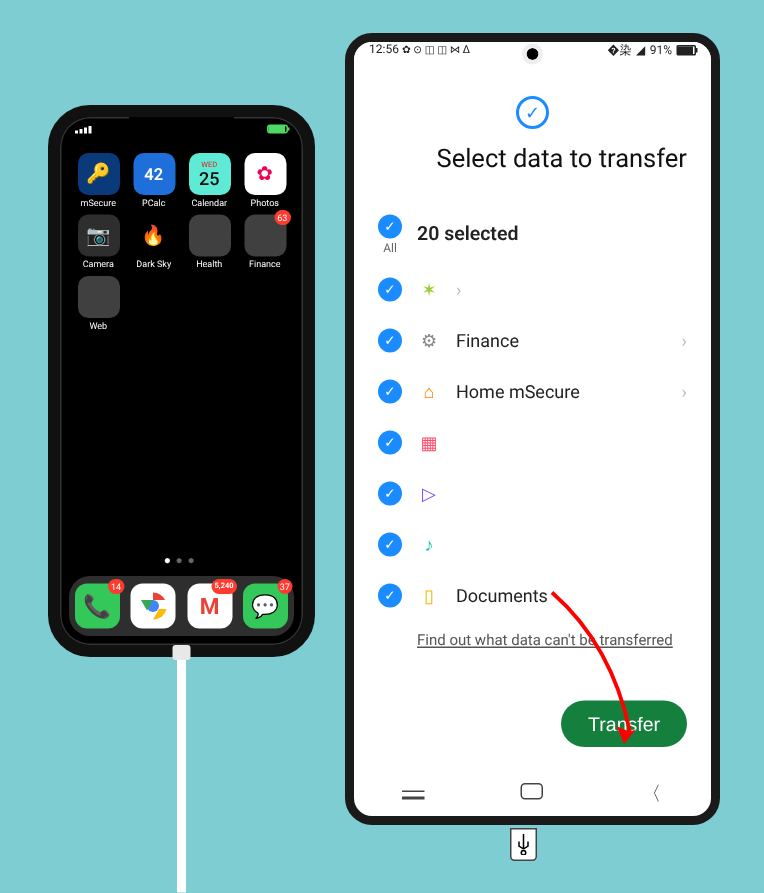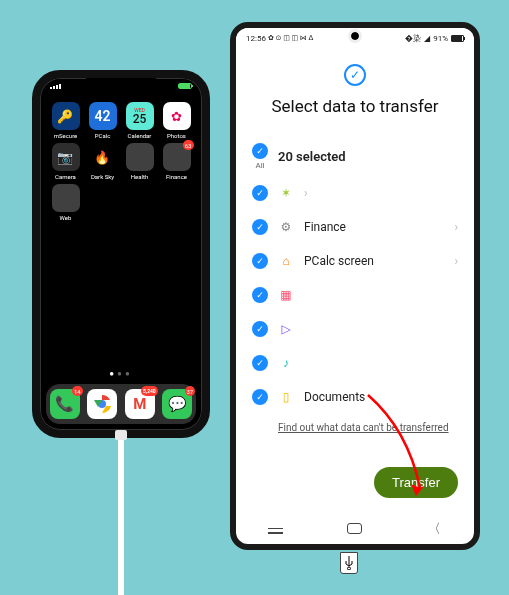--- a/index.html
+++ b/index.html
@@ -76,41 +76,41 @@
     position: absolute;
     left: 230px; top: 22px;
     width: 250px; height: 528px;
     background: #fff;
     border: 6px solid #1a1a1a;
     border-radius: 18px;
     overflow: hidden;
   }
   .android-status {
     height: 20px; background:#fff; display:flex; justify-content:space-between;
-    align-items:center; padding:0 10px; font-size:8px; color:#222;
+    align-items:flex-start; padding:0 10px; font-size:8px; color:#222;
     position:relative;
   }
   .android-status .cam {
     position:absolute; left:50%; top:4px; transform:translateX(-50%);
     width:8px; height:8px; background:#000; border-radius:50%;
     outline:3px solid #eee;
   }
   .android-status .rt { display:flex; gap:3px; align-items:center; }
   .android-status .lt { display:flex; gap:2px; align-items:center; }
   .abat { width:13px; height:7px; border:1px solid #222; border-radius:1px; position:relative;}
   .abat:after{content:"";position:absolute;right:-2px;top:1px;width:1px;height:3px;background:#222;}
   .abat i{display:block;height:100%;width:91%;background:#222;}
 
   .scr-body { padding: 10px 16px 0; height: calc(100% - 20px - 30px); overflow:hidden; }
   .check-circle {
     width:22px;height:22px;border:2px solid #1a8cff;border-radius:50%;
     display:flex;align-items:center;justify-content:center;margin:6px auto 10px;
     color:#1a8cff;font-size:12px;
   }
-  .title { text-align:center; font-size:17px; font-weight:400; color:#111; margin-bottom:18px;}
+  .title { text-align:right; font-size:17px; font-weight:400; color:#111; margin-bottom:18px;}
 
   .row {
     display:flex; align-items:center; gap:10px; padding:9px 0;
     font-size:12px; color:#222;
   }
   .row.allrow { padding-bottom:6px; }
   .row .cb {
     width:16px; height:16px; border-radius:50%; background:#1a8cff;
     display:flex;align-items:center;justify-content:center;color:#fff;font-size:9px;
     flex-shrink:0;
@@ -122,21 +122,21 @@
     width:16px; height:16px; display:flex; align-items:center; justify-content:center;
     font-size:12px; flex-shrink:0;
   }
   .row .lab { flex:1; }
   .row .chev { color:#bbb; font-size:12px; }
 
   .findout { font-size:10px; color:#555; text-decoration:underline; margin:8px 0 0 26px; }
 
   .transfer-btn {
     position:absolute; right:16px; bottom:46px;
-    background:#4d7c0f; color:#fff; border:none; border-radius:18px;
+    background:#15803d; color:#fff; border:none; border-radius:18px;
     padding:8px 18px; font-size:13px; font-weight:500;
   }
 
   .navbar {
     position:absolute; bottom:0; left:0; right:0; height:30px;
     display:flex; justify-content:space-around; align-items:center;
     color:#444; font-size:13px;
   }
   .navbar span { width:15px; text-align:center; }
   .nav-recent { display:inline-block; width:14px; border-top:1.5px solid #444; border-bottom:1.5px solid #444; height:0; position:relative;}
@@ -172,21 +172,21 @@
         <i></i>
       </span>
   </div>
 
   <div class="iphone-grid">
     <div class="app">
       <div class="ico" style="background:#0b3a7a">🔑</div>
       <div class="lbl">mSecure</div>
     </div>
     <div class="app">
-      <div class="ico" style="background:#1e6fd9;font-size:14px;font-weight:600">42</div>
+      <div class="ico" style="background:#1e6fd9;font-size:11px;font-weight:600">42</div>
       <div class="lbl">PCalc</div>
     </div>
     <div class="app">
       <div class="ico" style="background:#5eead4;color:#111;flex-direction:column;line-height:1">
         <div style="font-size:5px;color:#d22">WED</div>
         <div style="font-size:12px;font-weight:500">25</div>
       </div>
       <div class="lbl">Calendar</div>
     </div>
     <div class="app">
@@ -291,21 +291,21 @@
     </div>
     <div class="row">
       <div class="cb">✓</div>
       <div class="itico" style="color:#888">⚙</div>
       <div class="lab">Finance</div>
       <div class="chev">›</div>
     </div>
     <div class="row">
       <div class="cb">✓</div>
       <div class="itico" style="color:#ff7a00">⌂</div>
-      <div class="lab">PCalc screen</div>
+      <div class="lab">Home mSecure</div>
       <div class="chev">›</div>
     </div>
     <div class="row">
       <div class="cb">✓</div>
       <div class="itico" style="color:#ff4d6d">▦</div>
     </div>
     <div class="row">
       <div class="cb">✓</div>
       <div class="itico" style="color:#7a4dff">▷</div>
     </div>

